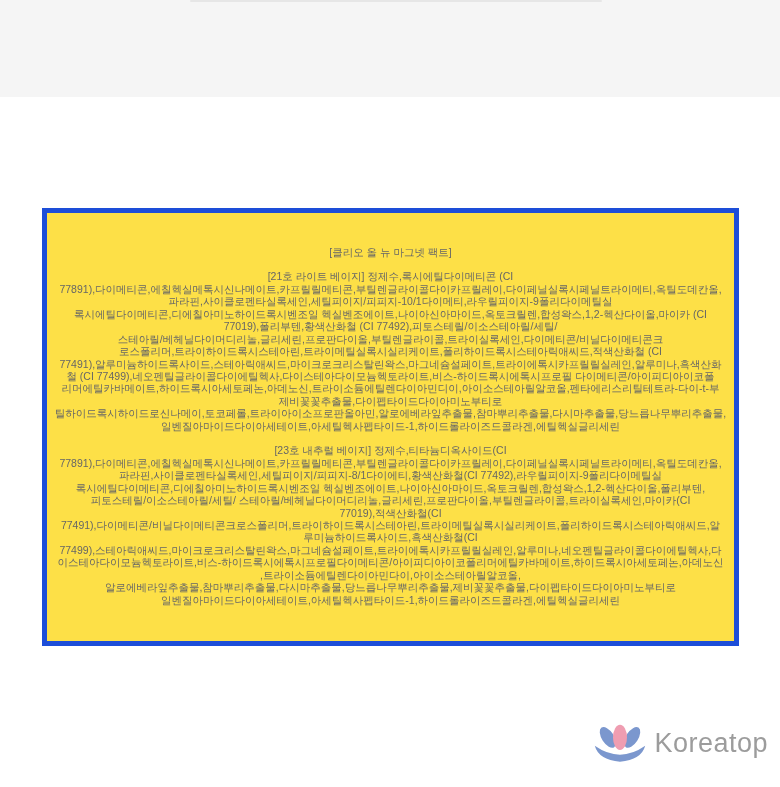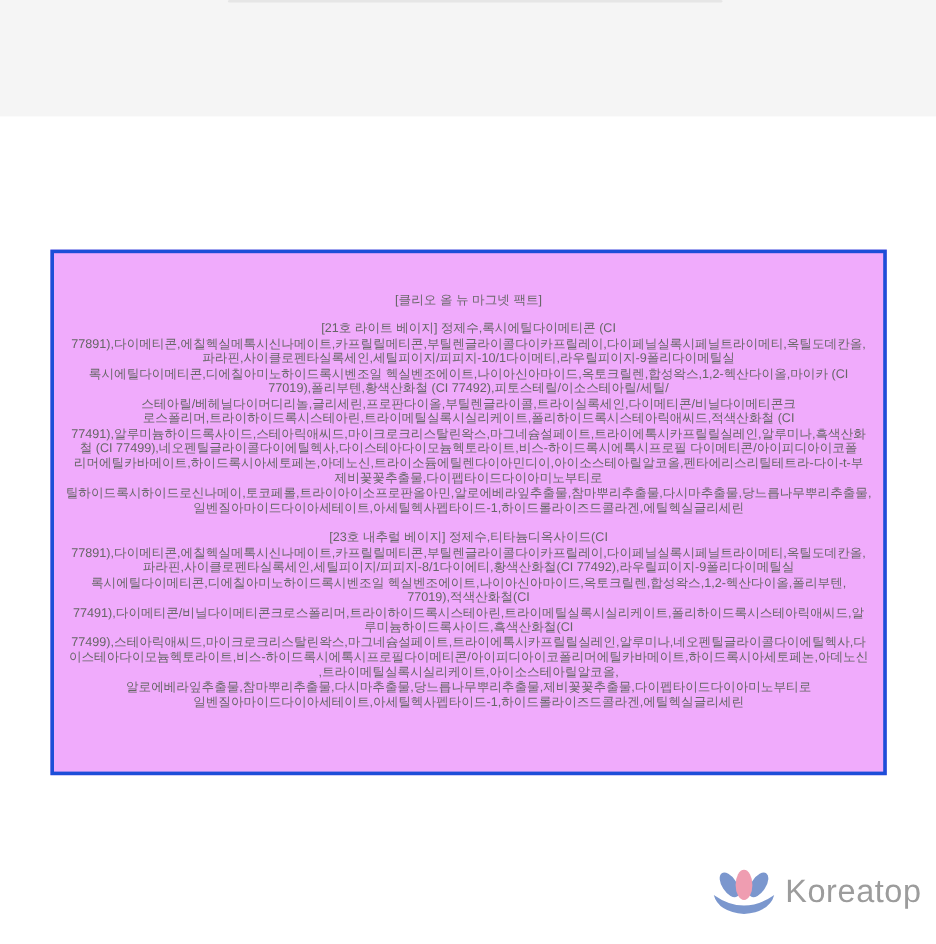--- a/index.html
+++ b/index.html
@@ -11,21 +11,21 @@
   .top-band {
     position:absolute; left:0; top:0; width:780px; height:97px;
     background:#f5f5f5;
   }
   .top-band-edge {
     position:absolute; left:190px; top:0; width:412px; height:2px;
     background:#e6e6e6; border-radius:2px;
   }
   .ingredient-box {
     position:absolute; left:42px; top:208px; width:697px; height:438px;
-    box-sizing:border-box; border:3px solid #1d4ed8; background:#f0abfc;
+    box-sizing:border-box; border:5px solid #1d4ed8; background:#fde047;
     overflow:hidden;
   }
   .doc-title {
     margin-top:33px; text-align:center;
     font-size:10.5px; line-height:12.4px; color:#666666;
   }
   .section {
     margin-top:12px; text-align:center;
     font-size:10.5px; line-height:12.45px; color:#666666;
   }
@@ -61,26 +61,27 @@
       <div class="text-line">리머에틸카바메이트,하이드록시아세토페논,아데노신,트라이소듐에틸렌다이아민디이,아이소스테아릴알코올,펜타에리스리틸테트라-다이-t-부</div>
       <div class="text-line">제비꽃꽃추출물,다이펩타이드다이아미노부티로</div>
       <div class="text-line">틸하이드록시하이드로신나메이,토코페롤,트라이아이소프로판올아민,알로에베라잎추출물,참마뿌리추출물,다시마추출물,당느릅나무뿌리추출물,</div>
       <div class="text-line">일벤질아마이드다이아세테이트,아세틸헥사펩타이드-1,하이드롤라이즈드콜라겐,에틸헥실글리세린</div>
     </div>
   <div class="section">
       <div class="text-line">[23호 내추럴 베이지] 정제수,티타늄디옥사이드(CI</div>
       <div class="text-line">77891),다이메티콘,에칠헥실메톡시신나메이트,카프릴릴메티콘,부틸렌글라이콜다이카프릴레이,다이페닐실록시페닐트라이메티,옥틸도데칸올,</div>
       <div class="text-line">파라핀,사이클로펜타실록세인,세틸피이지/피피지-8/1다이에티,황색산화철(CI 77492),라우릴피이지-9폴리다이메틸실</div>
       <div class="text-line">록시에틸다이메티콘,디에칠아미노하이드록시벤조일 헥실벤조에이트,나이아신아마이드,옥토크릴렌,합성왁스,1,2-헥산다이올,폴리부텐,</div>
+      <div class="text-line">피토스테릴/이소스테아릴/세틸/ 스테아릴/베헤닐다이머디리놀,글리세린,프로판다이올,부틸렌글라이콜,트라이실록세인,마이카(CI</div>
       <div class="text-line">77019),적색산화철(CI</div>
       <div class="text-line">77491),다이메티콘/비닐다이메티콘크로스폴리머,트라이하이드록시스테아린,트라이메틸실록시실리케이트,폴리하이드록시스테아릭애씨드,알</div>
       <div class="text-line">루미늄하이드록사이드,흑색산화철(CI</div>
       <div class="text-line">77499),스테아릭애씨드,마이크로크리스탈린왁스,마그네슘설페이트,트라이에톡시카프릴릴실레인,알루미나,네오펜틸글라이콜다이에틸헥사,다</div>
       <div class="text-line">이스테아다이모늄헥토라이트,비스-하이드록시에톡시프로필다이메티콘/아이피디아이코폴리머에틸카바메이트,하이드록시아세토페논,아데노신</div>
-      <div class="text-line">,트라이메틸실록시실리케이트,아이소스테아릴알코올,</div>
+      <div class="text-line">,트라이소듐에틸렌다이아민다이,아이소스테아릴알코올,</div>
       <div class="text-line">알로에베라잎추출물,참마뿌리추출물,다시마추출물,당느릅나무뿌리추출물,제비꽃꽃추출물,다이펩타이드다이아미노부티로</div>
       <div class="text-line">일벤질아마이드다이아세테이트,아세틸헥사펩타이드-1,하이드롤라이즈드콜라겐,에틸헥실글리세린</div>
     </div>
 </div>
 
 <div class="brand-logo">
   <svg width="56" height="44" viewBox="0 0 60 46" aria-hidden="true">
     <ellipse cx="17" cy="17" rx="6.5" ry="12.5" transform="rotate(-33 17 17)" fill="#7b97ce"></ellipse>
     <ellipse cx="43" cy="17" rx="6.5" ry="12.5" transform="rotate(33 43 17)" fill="#7b97ce"></ellipse>
     <ellipse cx="30" cy="17" rx="7.5" ry="13.5" fill="#ef9db1"></ellipse>

